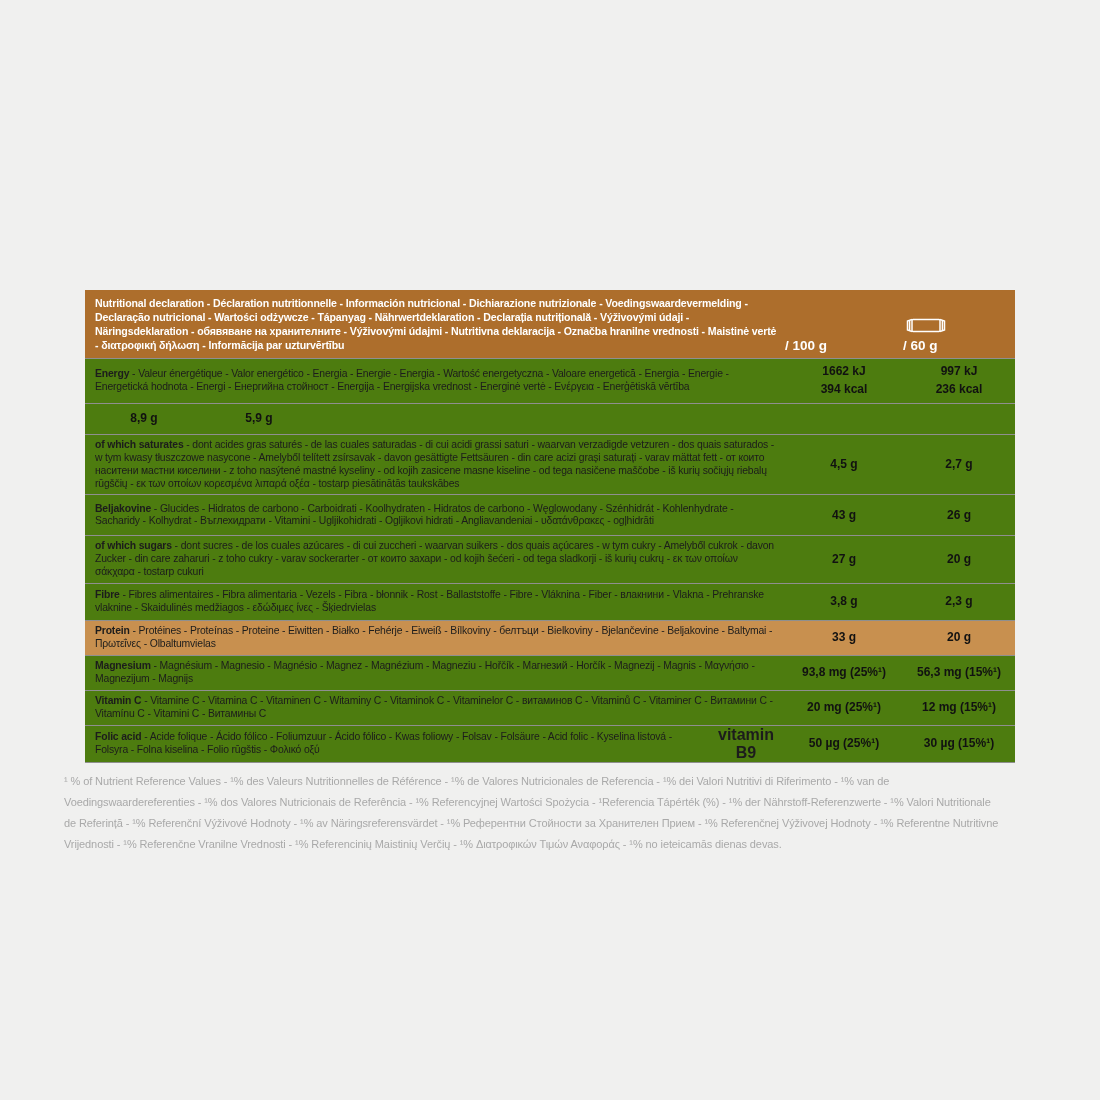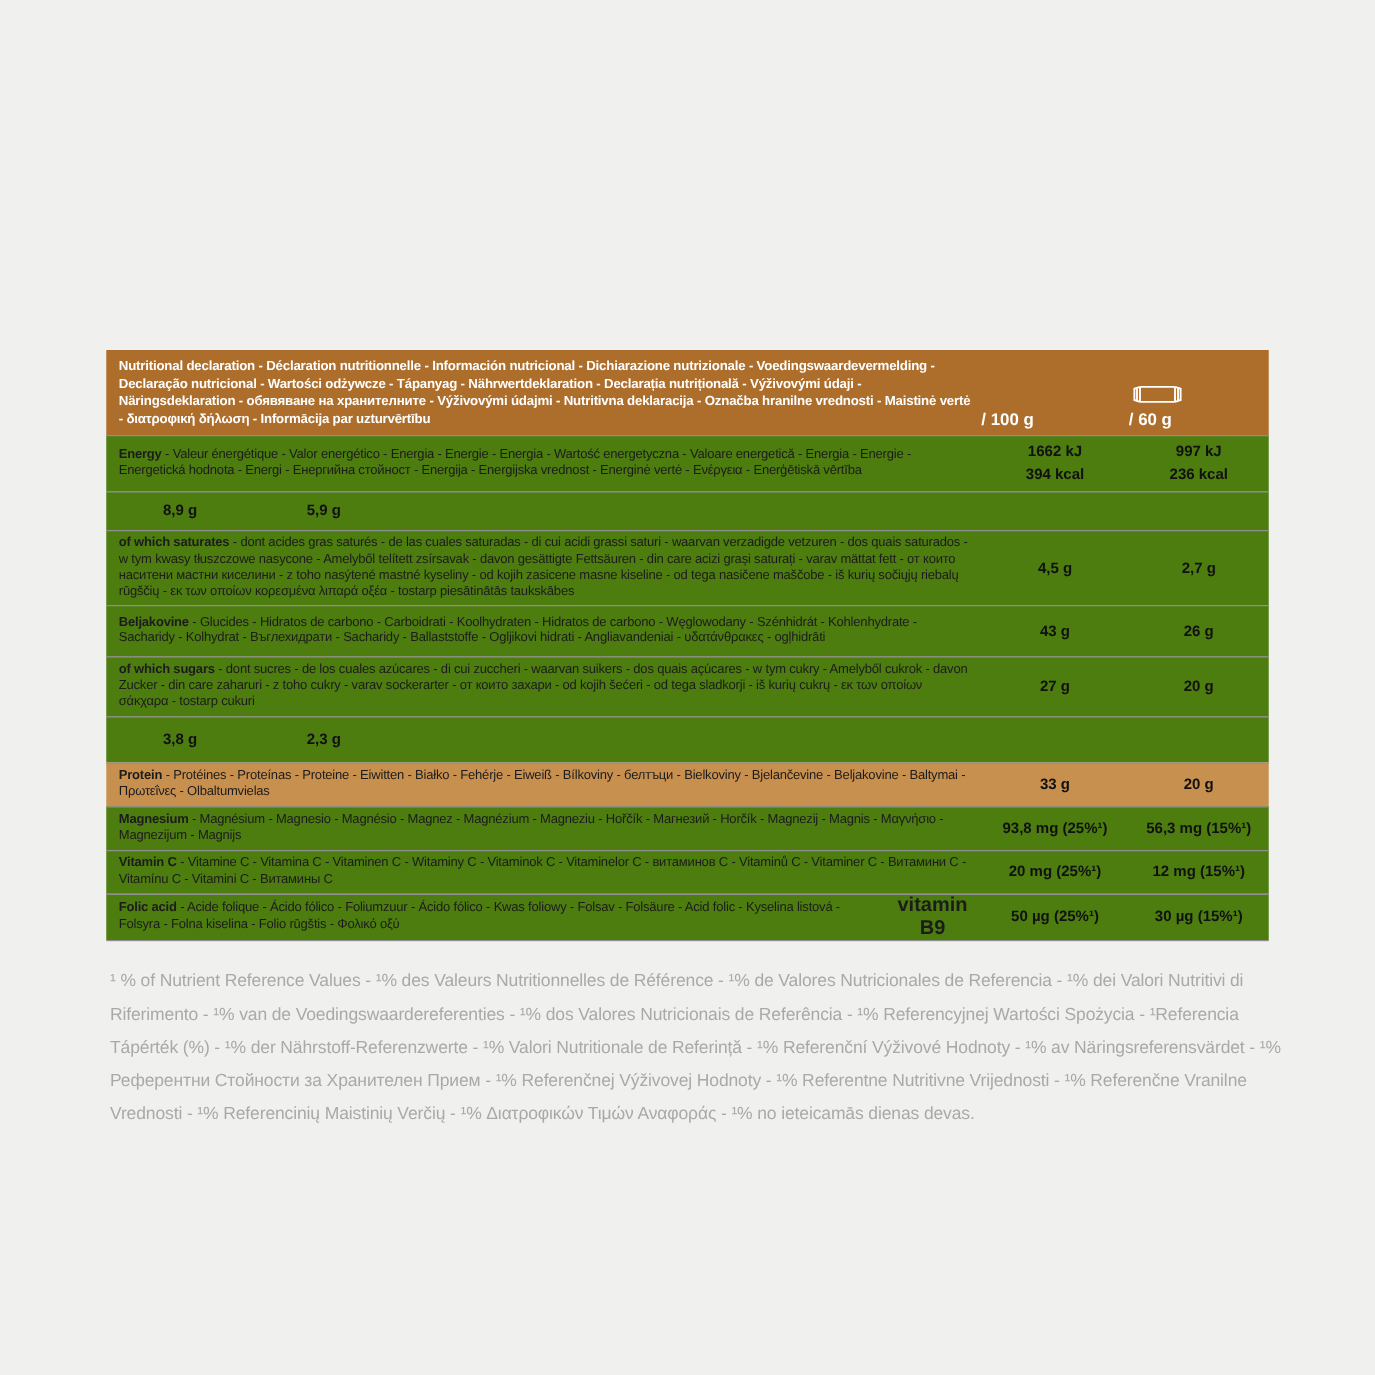--- a/index.html
+++ b/index.html
@@ -5,21 +5,21 @@
   :root{
     --page:#f0f0ef; --accent:#ad6e2c; --hl:#c8904f; --sep:#8f8f8f; --fnc:#a9a9a9;
   }
   *{box-sizing:border-box;}
   html,body{margin:0;padding:0;}
   body{
     width:1100px;height:1100px;position:relative;background:var(--page);
     font-family:"Liberation Sans",sans-serif;color:#1c1c1c;
   }
   .table{
-    position:absolute;left:85px;top:280px;width:930px;background:#ffffff;
+    position:absolute;left:85px;top:290px;width:930px;background:#ffffff;
     border-bottom:1px solid var(--sep);
   }
   .thead{
     display:flex;background:var(--accent);color:#ffffff;min-height:56px;
   }
   .htext{
     flex:1;padding:7px 4px 5px 10px;font-weight:bold;font-size:10.6px;
     line-height:1.32;letter-spacing:-0.15px;
   }
   .hcol{
@@ -49,21 +49,21 @@
   .r-sat{min-height:56px}
   .r-carb{min-height:41px}
   .r-sugar{min-height:41px}
   .r-fibre{min-height:37px}
   .r-protein{min-height:33px}
   .r-salt{min-height:24px}
   .r-mg{min-height:34px}
   .r-vitc{min-height:35px}
   .r-folic{min-height:36px}
   .footnote{
-    position:absolute;left:88px;top:771px;width:940px;font-size:14px;
+    position:absolute;left:64px;top:771px;width:940px;font-size:11px;
     line-height:1.9;color:var(--fnc);letter-spacing:-0.1px;
   }
 </style>
 </head>
 <body>
 
 <div class="table">
 
   <div class="thead">
     <div class="htext">Nutritional declaration - Déclaration nutritionnelle - Información nutricional - Dichiarazione nutrizionale - Voedingswaardevermelding - Declaração nutricional - Wartości odżywcze - Tápanyag - Nährwertdeklaration - Declarația nutrițională - Výživovými údaji - Näringsdeklaration - обявяване на хранителните - Výživovými údajmi - Nutritivna deklaracija - Označba hranilne vrednosti - Maistinė vertė - διατροφική δήλωση - Informācija par uzturvērtību</div>
@@ -103,36 +103,40 @@
       <span class="term">of which saturates</span>
       <span>- dont acides gras saturés - de las cuales saturadas - di cui acidi grassi saturi - waarvan verzadigde vetzuren - dos quais saturados - w tym kwasy tłuszczowe nasycone - Amelyből telített zsírsavak - davon gesättigte Fettsäuren - din care acizi grași saturați - varav mättat fett - от които наситени мастни киселини - z toho nasýtené mastné kyseliny - od kojih zasicene masne kiseline - od tega nasičene maščobe - iš kurių sočiųjų riebalų rūgščių - εκ των οποίων κορεσμένα λιπαρά οξέα - tostarp piesātinātās taukskābes</span>
     </div>
     <div class="val">4,5 g</div>
     <div class="val v2">2,7 g</div>
   </div>
 
   <div class="row r-carb">
     <div class="label">
       <span class="term">Beljakovine</span>
-      <span>- Glucides - Hidratos de carbono - Carboidrati - Koolhydraten - Hidratos de carbono - Węglowodany - Szénhidrát - Kohlenhydrate - Sacharidy - Kolhydrat - Въглехидрати - Sacharidy - Ballaststoffe - Ogljikovi hidrati - Angliavandeniai - υδατάνθρακες - ogļhidrāti</span>
+      <span>- Glucides - Hidratos de carbono - Carboidrati - Koolhydraten - Hidratos de carbono - Węglowodany - Szénhidrát - Kohlenhydrate - Sacharidy - Kolhydrat - Въглехидрати - Vitamini - Ugljikohidrati - Ogljikovi hidrati - Angliavandeniai - υδατάνθρακες - ogļhidrāti</span>
     </div>
     <div class="val">43 g</div>
     <div class="val v2">26 g</div>
   </div>
 
   <div class="row r-sugar">
     <div class="label">
       <span class="term">of which sugars</span>
       <span>- dont sucres - de los cuales azúcares - di cui zuccheri - waarvan suikers - dos quais açúcares - w tym cukry - Amelyből cukrok - davon Zucker - din care zaharuri - z toho cukry - varav sockerarter - от които захари - od kojih šećeri - od tega sladkorji - iš kurių cukrų - εκ των οποίων σάκχαρα - tostarp cukuri</span>
     </div>
     <div class="val">27 g</div>
     <div class="val v2">20 g</div>
   </div>
 
   <div class="row r-fibre">
+    <div class="label">
+      <span class="term">Fibre</span>
+      <span>- Fibres alimentaires - Fibra alimentaria - Vezels - Fibra - błonnik - Rost - Ballaststoffe - Fibre - Vláknina - Fiber - влакнини - Vlakna - Prehranske vlaknine - Skaidulinės medžiagos - εδώδιμες ίνες - Šķiedrvielas</span>
+    </div>
     <div class="val">3,8 g</div>
     <div class="val v2">2,3 g</div>
   </div>
 
   <div class="row r-protein highlight">
     <div class="label">
       <span class="term">Protein</span>
       <span>- Protéines - Proteínas - Proteine - Eiwitten - Białko - Fehérje - Eiweiß - Bílkoviny - белтъци - Bielkoviny - Bjelančevine - Beljakovine - Baltymai - Πρωτεΐνες - Olbaltumvielas</span>
     </div>
     <div class="val">33 g</div>

